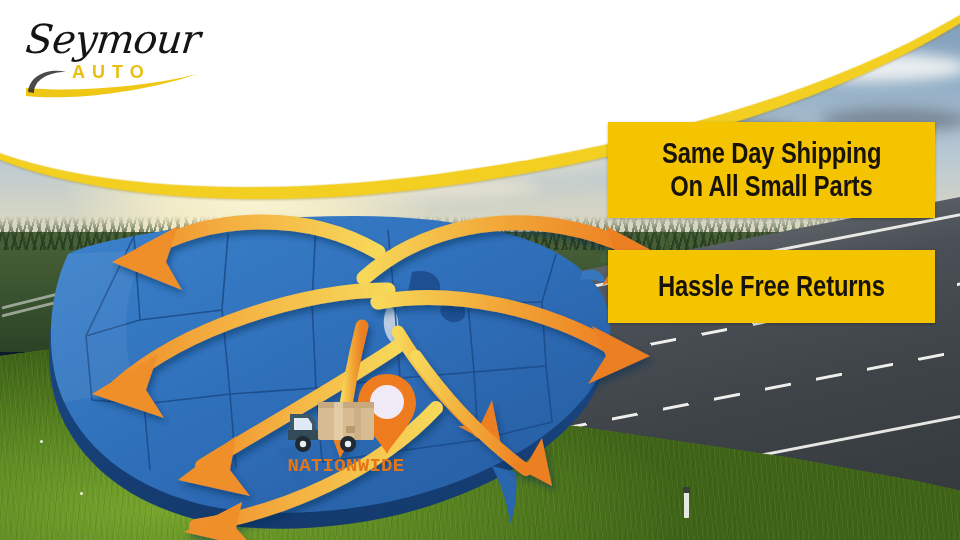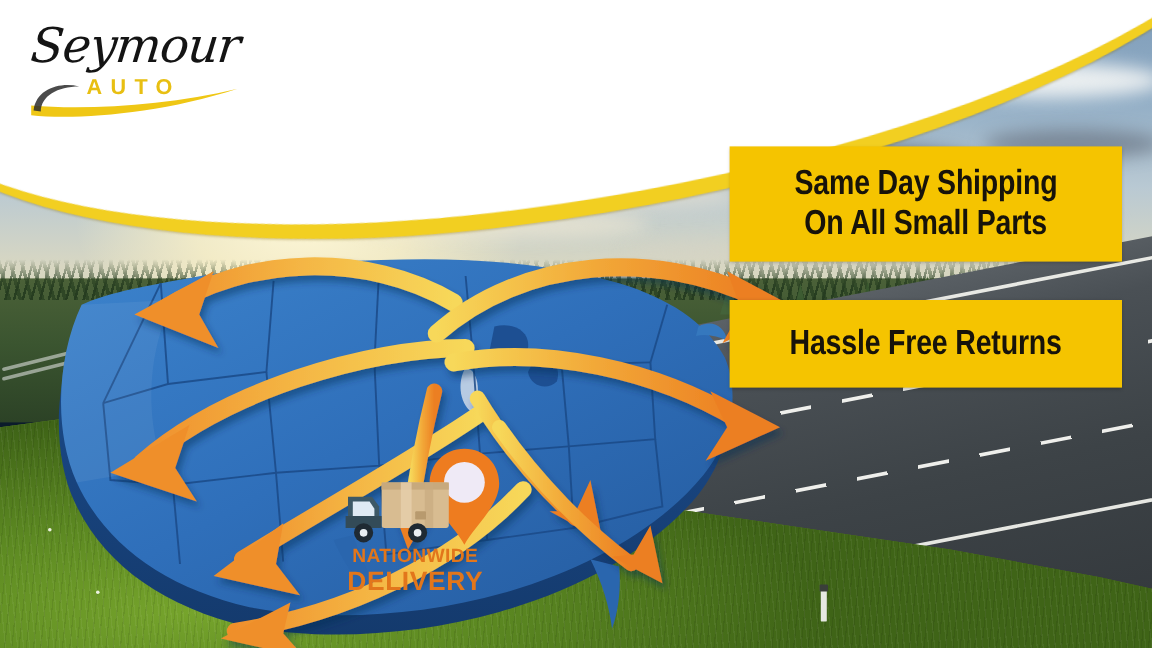--- a/index.html
+++ b/index.html
@@ -98,21 +98,21 @@
   .arrows-svg{position:absolute;left:-10px;top:-10px;width:660px;height:410px;}
 
   
   .pin{position:absolute;left:340px;top:222px;width:62px;height:84px;}
   .truck{position:absolute;left:270px;top:250px;width:95px;height:56px;}
   .nationwide{
     position:absolute;left:255px;top:306px;width:150px;text-align:center;
     font-family:"Liberation Sans", sans-serif;font-weight:700;
     color:#e2761b;line-height:1.06;
   }
-  .nw-line1{font-size:16px;letter-spacing:.3px;}
+  .nw-line1{font-size:19px;letter-spacing:.3px;font-family:Liberation Mono, monospace;}
   .nw-line2{font-size:22px;letter-spacing:.5px;}
 
   
   .callout{
     position:absolute;background:#f5c400;
     display:flex;flex-direction:column;align-items:center;justify-content:center;
     box-shadow:0 1px 3px rgba(0,0,0,.25);
   }
   .callout .line{
     font-family:"Liberation Sans", sans-serif;
@@ -323,21 +323,20 @@
       <rect x="2" y="30" width="30" height="10" fill="#334b58"></rect>
 
       <circle cx="17" cy="44" r="8" fill="#1f2a33"></circle>
         <circle cx="17" cy="44" r="3.2" fill="#e9eef2"></circle>
       <circle cx="62" cy="44" r="8" fill="#1f2a33"></circle>
         <circle cx="62" cy="44" r="3.2" fill="#e9eef2"></circle>
     </svg>
 
     <div class="nationwide">
       <div class="nw-line1">NATIONWIDE</div>
-      <div class="nw-line2">DELIVERY</div>
     </div>
   </div>
 
   <div class="callout" id="callout-1">
     <div class="line">Same Day Shipping</div>
     <div class="line">On All Small Parts</div>
   </div>
 
   <div class="callout" id="callout-2">
     <div class="line">Hassle Free Returns</div>

